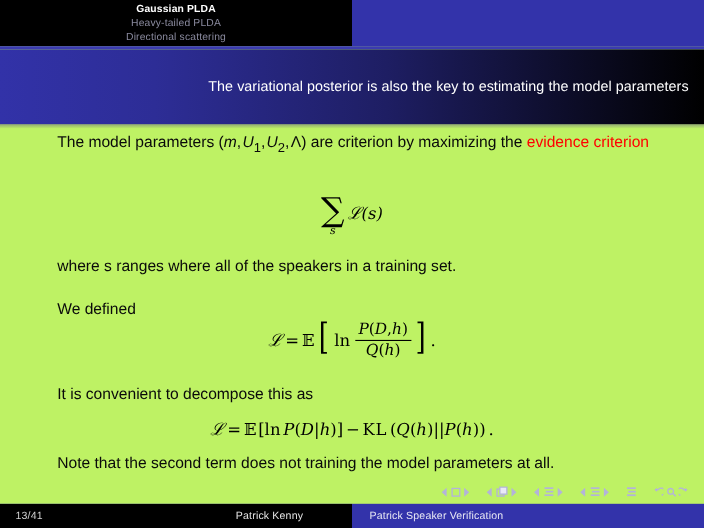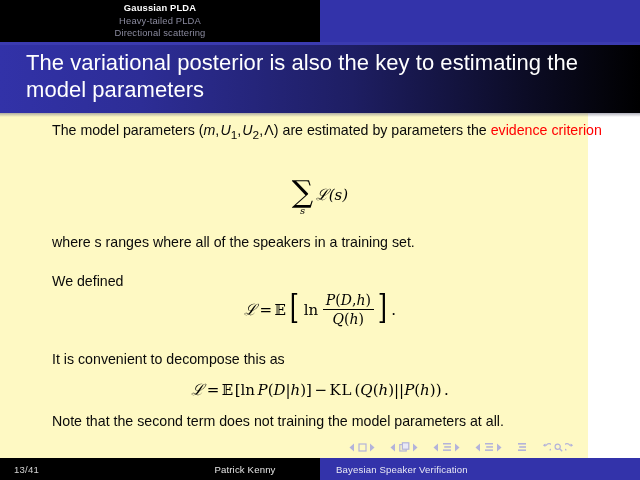--- a/index.html
+++ b/index.html
@@ -9,23 +9,23 @@
   }
   body {
     width: 640px;
     height: 480px;
     overflow: hidden;
     font-family: "Liberation Sans", sans-serif;
     -webkit-font-smoothing: antialiased;
   }
   .slide {
     position: relative;
-    width: 588px;
+    width: 640px;
     height: 480px;
-    background: #fef9c3;
+    background: #bef264;
   }
 
   
   .header {
     position: absolute;
     left: 0; top: 0;
     width: 640px;
     height: 42px;
     background: #3333aa;
     overflow: hidden;
@@ -74,26 +74,27 @@
   .titlebar-shadow {
     position: absolute;
     left: 0; top: 113px;
     width: 640px;
     height: 4px;
     background: linear-gradient(to bottom, rgba(110,110,130,0.55), rgba(255,255,255,0));
   }
   .slide-title {
     position: absolute;
     left: 26px;
-    top: 4px;
+    top: 20px;
     width: 600px;
     color: #ffffff;
-    font-size: 22px;
+    font-size: 13px;
     line-height: 27px;
     letter-spacing: 0.05px;
+    text-align: right;
   }
 
   
   .body {
     position: absolute;
     left: 0; top: 117px;
     width: 640px;
     height: 335px;
     color: #000000;
   }
@@ -253,21 +254,21 @@
 
   <div class="titlebar-rule"></div>
   <div class="titlebar">
     <div class="slide-title">The variational posterior is also the key to estimating the model parameters</div>
   </div>
   <div class="titlebar-shadow"></div>
 
   <div class="body">
 
     <div class="para" style="top:4px;">
-      <span>The model parameters (</span><span class="it">m</span><span>,</span> <span class="it">U</span><sub>1</sub><span>,</span> <span class="it">U</span><sub>2</sub><span>,</span> <span>Λ</span><span>) are estimated by parameters the </span><span class="red">evidence criterion</span>
+      <span>The model parameters (</span><span class="it">m</span><span>,</span> <span class="it">U</span><sub>1</sub><span>,</span> <span class="it">U</span><sub>2</sub><span>,</span> <span>Λ</span><span>) are criterion by maximizing the </span><span class="red">evidence criterion</span>
     </div>
 
     <div class="math" style="top:60px;">
       <span class="sum-wrap">
         <span class="sum-glyph">∑</span>
         <span class="sum-sub">s</span>
       </span> <span class="mathcal">ℒ</span><span class="mi">(</span><span class="mi">s</span><span class="mi">)</span>
     </div>
 
     <div class="para" style="top:116px;">where s ranges where all of the speakers in a training set.</div>
@@ -370,16 +371,16 @@
         <path d="M1.5 7 A3.2 3.2 0 1 1 4.7 2.2 L7 2.2" fill="none" stroke="#b3b3da" stroke-width="1.2"></path>
         <polygon points="5.7,0.4 5.7,4.0 8.1,2.2" fill="#b3b3da"></polygon>
       </svg>
     </span>
   </div>
 
   <div class="footer">
     <div class="footer-black"></div>
     <div class="footer-page">13/41</div>
     <div class="footer-author">Patrick Kenny</div>
-    <div class="footer-talk">Bayesian Speaker Verification</div>
+    <div class="footer-talk">Patrick Speaker Verification</div>
   </div>
 
 </div>
 
 </body></html>

